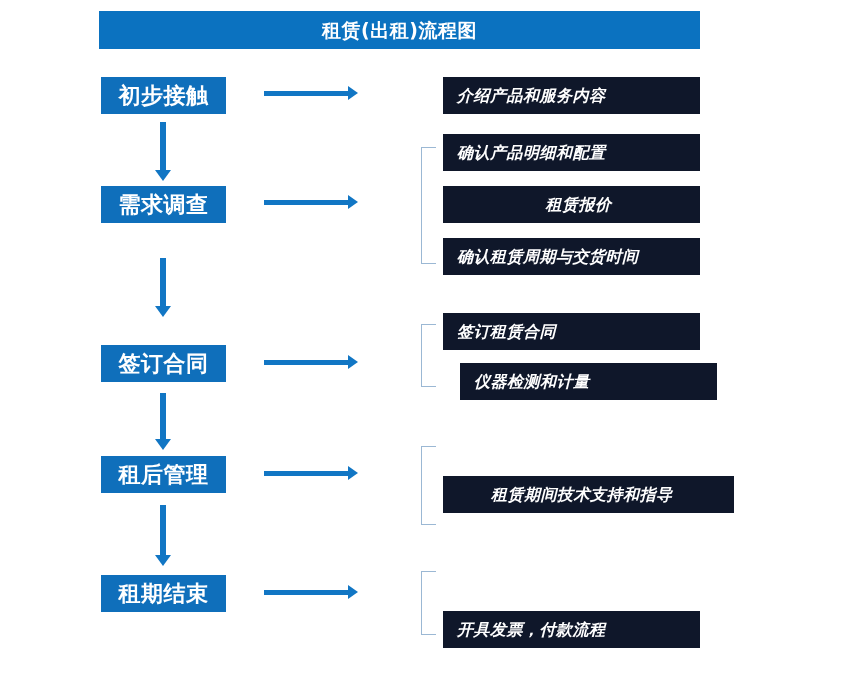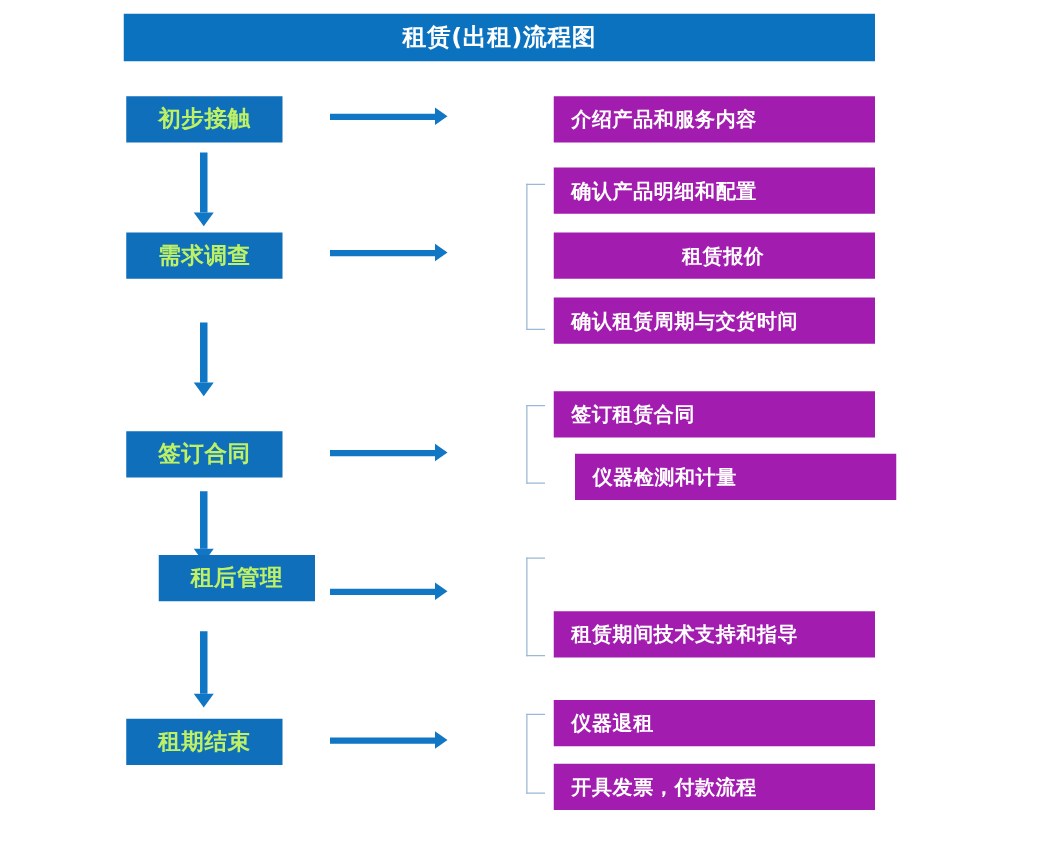--- a/index.html
+++ b/index.html
@@ -43,36 +43,37 @@
   .stage-box {
     position: absolute;
     width: 125px;
     height: 37px;
     background: #0f6fbb;
     display: flex;
     align-items: center;
     justify-content: center;
   }
   .stage-box .stage-label {
-    color: #bef264;
-    font-size: 18px;
+    color: #ffffff;
+    font-size: 22px;
     font-weight: bold;
     line-height: 1;
     letter-spacing: 0.5px;
   }
 
   
   .detail-box {
     position: absolute;
     left: 443px;
     width: 257px;
     height: 37px;
-    background: #a21caf;
+    background: #0f172a;
     display: flex;
     align-items: center;
+    font-style: italic;
   }
   .detail-box .detail-label {
     color: #ffffff;
     font-size: 16px;
     font-weight: bold;
     line-height: 1;
     letter-spacing: 0.5px;
     padding-left: 14px;
     white-space: nowrap;
   }
@@ -200,51 +201,48 @@
   </div>
   <div class="detail-box" style="top:363px;margin-left:17px;">
     <span class="detail-label">仪器检测和计量</span>
   </div>
 
   <div class="v-arrow" style="left:155px; top:393px; height:58px;">
     <div class="shaft" style="height:46px;"></div>
     <div class="head" style="top:46px;"></div>
   </div>
 
-  <div class="stage-box" style="left:101px; top:444px;margin-left:26px;">
+  <div class="stage-box" style="left:101px; top:456px;">
     <span class="stage-label">租后管理</span>
   </div>
 
   <div class="h-arrow" style="left:264px; top:466px; width:94px;">
     <div class="shaft" style="width:84px;"></div>
     <div class="head" style="left:84px;"></div>
   </div>
 
   <div class="bracket" style="left:421px; top:446px; height:79px;"></div>
 
-  <div class="detail-box" style="top:489px;">
+  <div class="detail-box" style="top:476px;padding-left:34px;">
     <span class="detail-label">租赁期间技术支持和指导</span>
   </div>
 
   <div class="v-arrow" style="left:155px; top:505px; height:62px;">
     <div class="shaft" style="height:50px;"></div>
     <div class="head" style="top:50px;"></div>
   </div>
 
   <div class="stage-box" style="left:101px; top:575px;text-align:right;">
     <span class="stage-label">租期结束</span>
   </div>
 
   <div class="h-arrow" style="left:264px; top:585px; width:94px;">
     <div class="shaft" style="width:84px;"></div>
     <div class="head" style="left:84px;"></div>
   </div>
 
   <div class="bracket" style="left:421px; top:571px; height:64px;"></div>
 
-  <div class="detail-box" style="top:560px;">
-    <span class="detail-label">仪器退租</span>
-  </div>
   <div class="detail-box" style="top:611px;">
     <span class="detail-label">开具发票，付款流程</span>
   </div>
 
 </div>
 
 </body></html>

